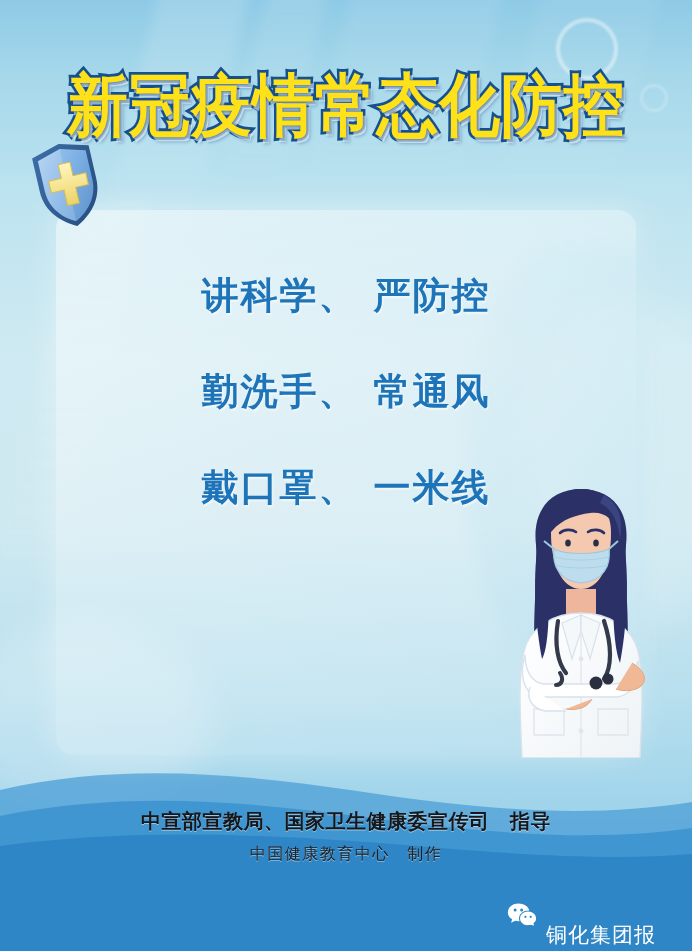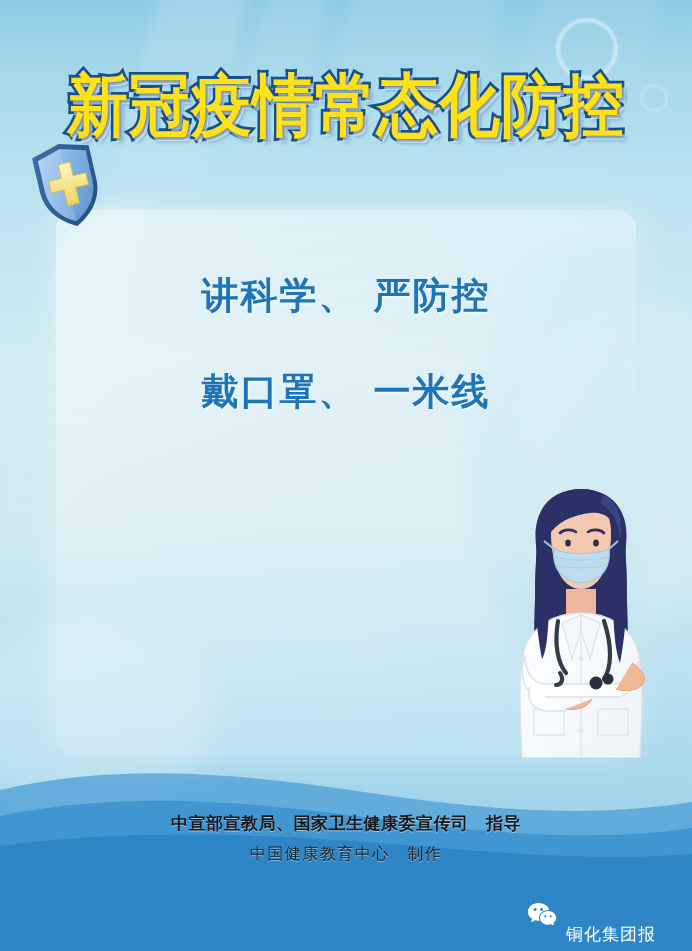--- a/index.html
+++ b/index.html
@@ -139,21 +139,21 @@
   
   .credits{
     position:absolute;
     left:0;right:0;bottom:86px;
     text-align:center;
     z-index:9;
   }
   .credit-1{
     font-family:Liberation Serif, serif;
     font-weight:bold;
-    font-size:17px;
+    font-size:20px;
     color:#14171c;
     letter-spacing:.5px;
     text-shadow:0 1px 0 rgba(255,255,255,.45);
     margin-top:32px;
   }
   .credit-2{
     margin-top:9px;
     font-family:"DejaVu Serif","Liberation Serif",serif;
     font-weight:normal;
     font-size:16px;
@@ -173,21 +173,21 @@
   .wm{
     position:absolute;
     right:36px;top:50%;
     transform:translateY(-50%);
     display:flex;
     align-items:center;
     gap:9px;
   }
   .wm-text{
     font-family:"DejaVu Sans","Liberation Sans",sans-serif;
-    font-size:17px;
+    font-size:21px;
     color:#ffffff;
     letter-spacing:1px;
     margin-top:37px;
   }
 </style>
 </head>
 <body>
 
 <div id="poster">
 
@@ -243,20 +243,23 @@
         <path d="M33,24 L45,24 L45,38 L58,38 L58,50 L45,50 L45,66 L33,66 L33,50 L20,50 L20,38 L33,38 Z" fill="url(#crg)" stroke="#d8bd4e" stroke-width="1"></path>
       </g>
     </svg>
   </div>
 
   <div class="slogans">
     <div class="line">
       <span>讲科学、</span><span class="gap"></span><span>严防控</span>
     </div>
     <div class="line">
+      <span>勤洗手、</span><span class="gap"></span><span>常通风</span>
+    </div>
+    <div class="line">
       <span>戴口罩、</span><span class="gap"></span><span>一米线</span>
     </div>
   </div>
 
   <div class="doctor">
     <svg viewBox="0 0 178 285" width="178" height="285" aria-hidden="true">
       <defs>
         <linearGradient id="coat" x1="0" y1="0" x2="1" y2="1">
           <stop offset="0%" stop-color="#ffffff"></stop>
           <stop offset="100%" stop-color="#eef3f7"></stop>

